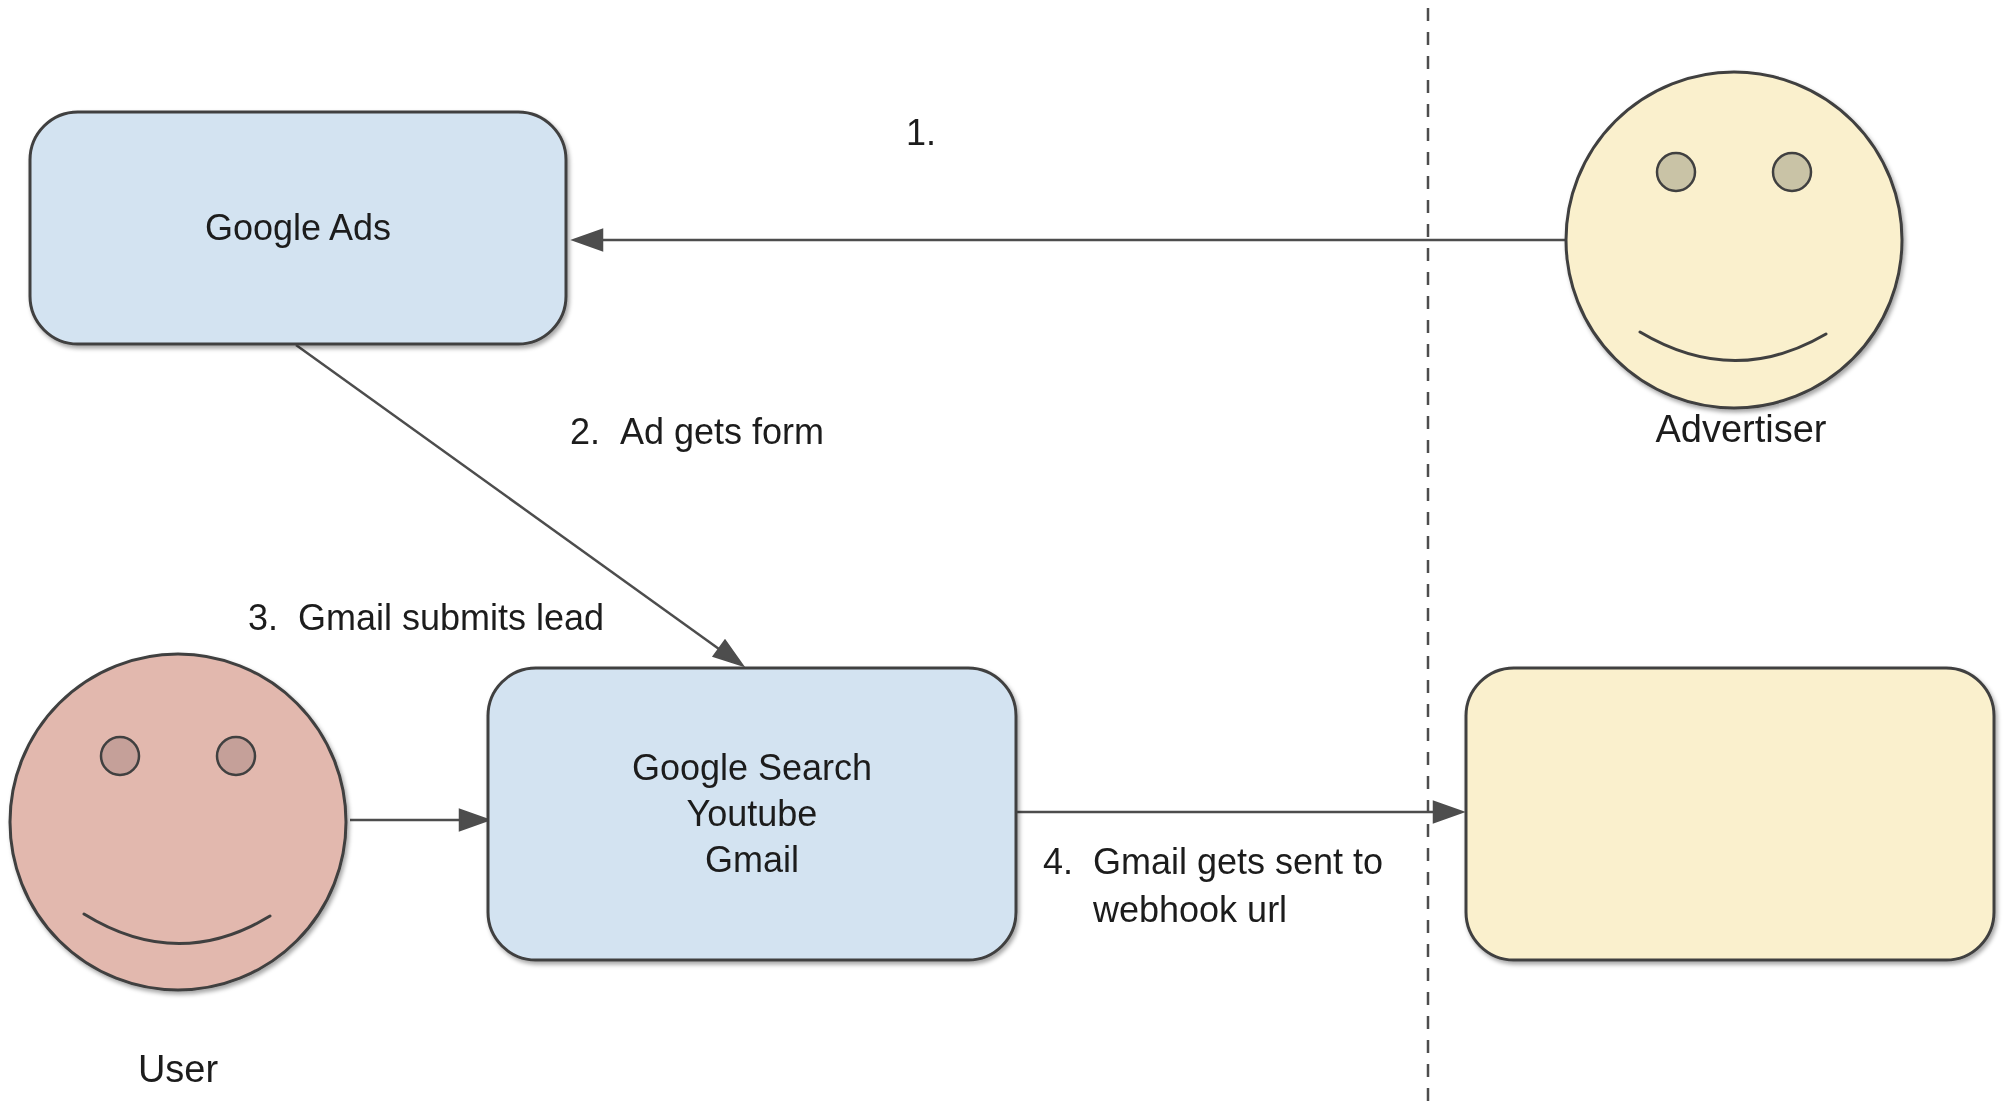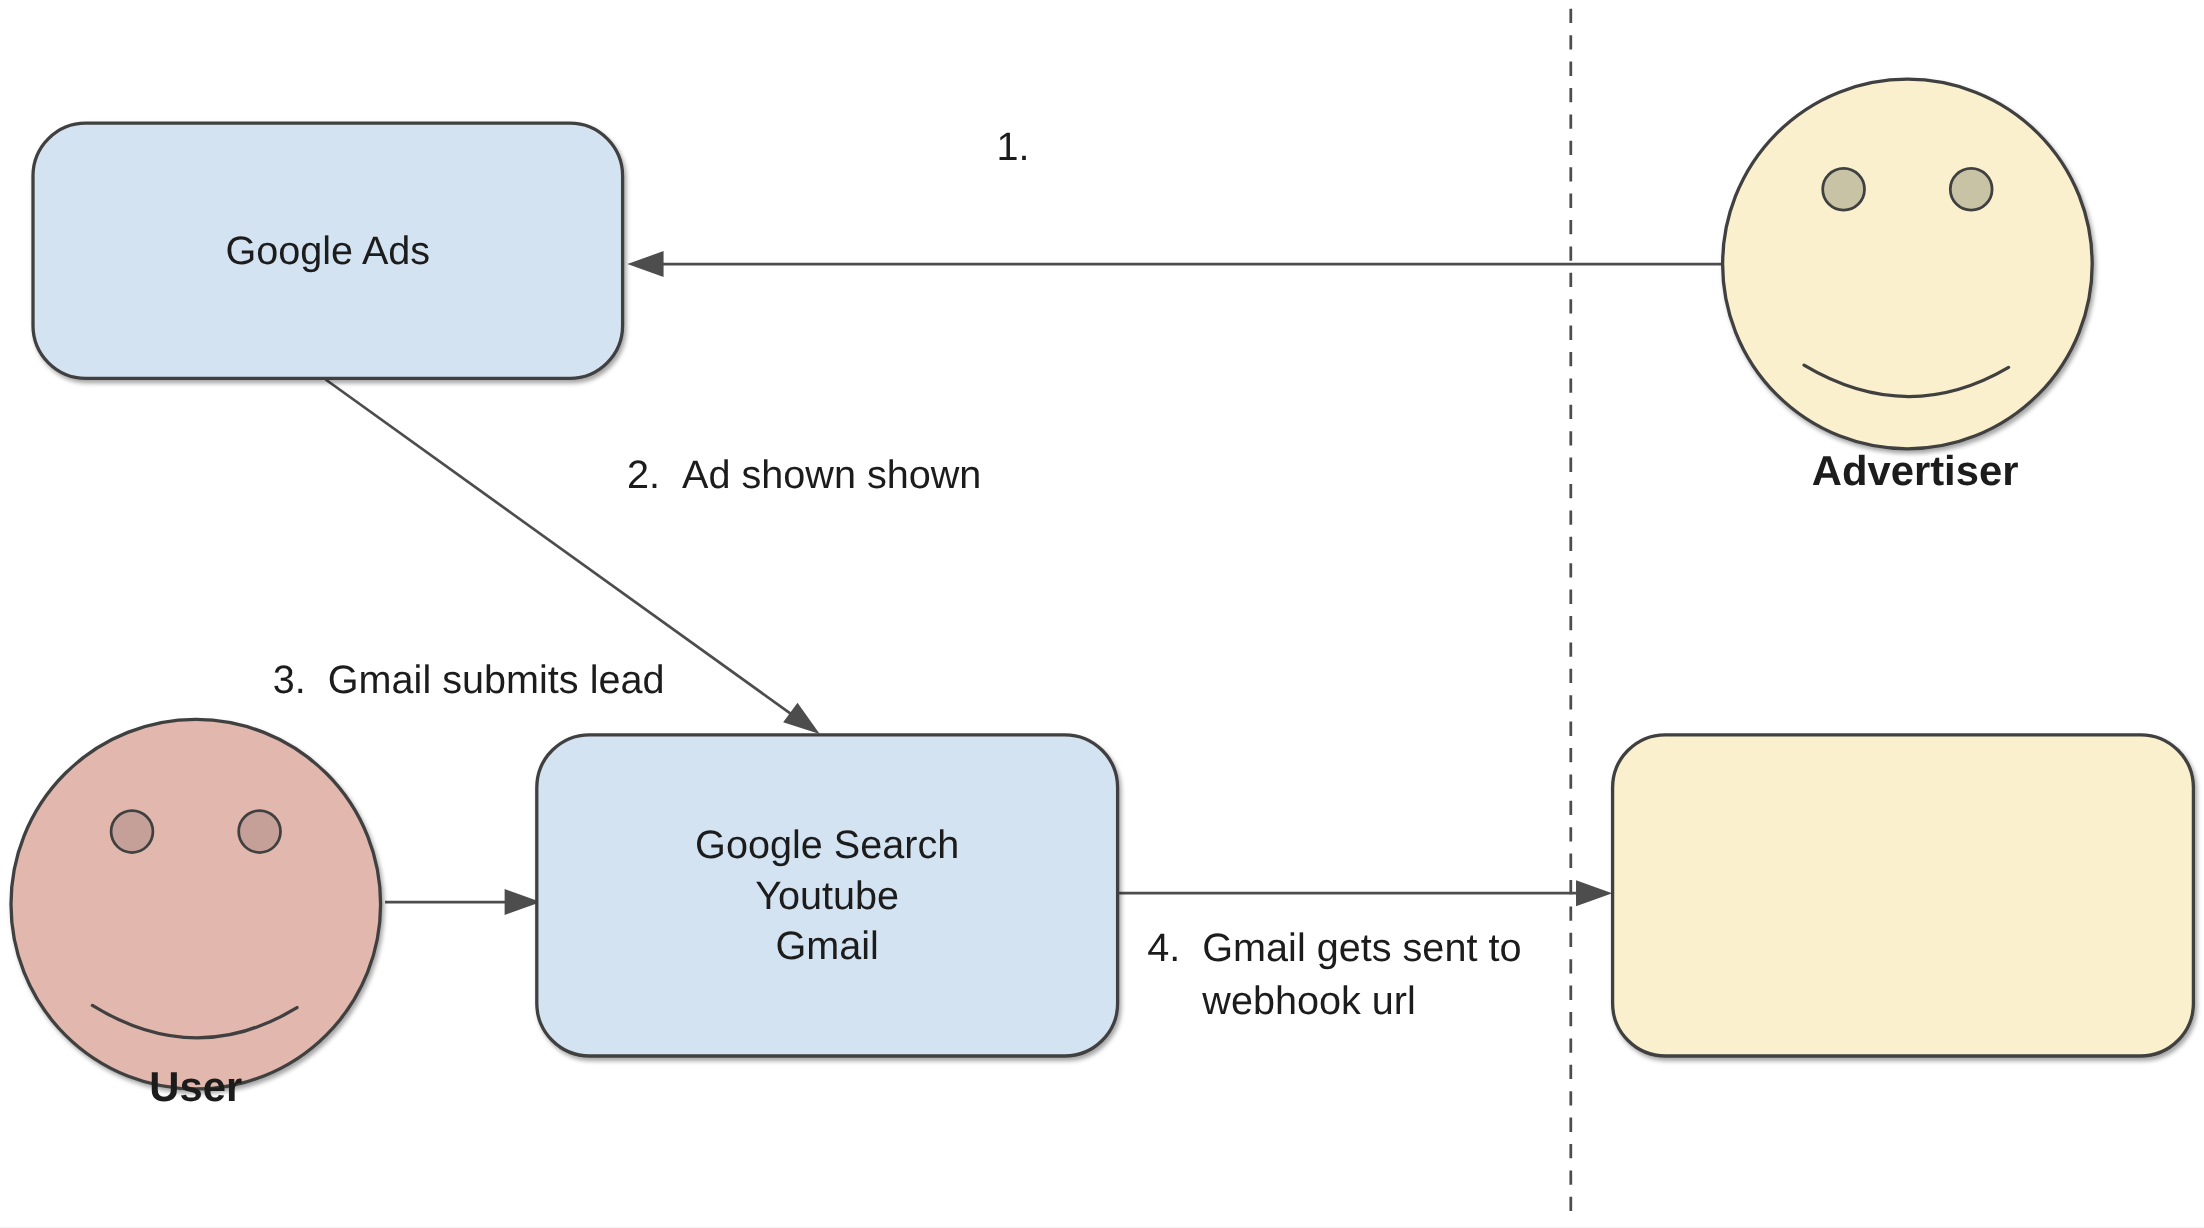--- a/index.html
+++ b/index.html
@@ -28,21 +28,21 @@
     display:flex;align-items:center;justify-content:center;
     text-align:center;font-size:36px;line-height:46px;
     pointer-events:none;
   }
   .node-label.multi{flex-direction:column;}
   .annotation{display:flex;font-size:36px;line-height:49px;}
   .annotation .num{flex:0 0 50px;}
   .annotation.tight{line-height:48px;}
   .annotation.single{line-height:40px;}
   .actor-label{
-    font-weight:bold;font-size:38px;text-align:center;
+    font-weight:normal;font-size:38px;text-align:center;
   }
 </style>
 </head>
 <body>
 
 <div class="canvas">
 
   <svg class="layer" width="2004" height="1116" viewBox="0 0 2004 1116">
     <defs>
       <filter id="ds" x="-20%" y="-20%" width="140%" height="140%">
@@ -102,36 +102,36 @@
   <div class="txt node-label" style="left:30px;top:112px;width:536px;height:232px;">Google Ads</div>
 
 
   <div class="txt annotation" style="left:906px;top:108px;">
     <span class="num">1.</span>
   </div>
 
   <div class="txt annotation single" style="left:570px;top:412px;">
     <span class="num">2.</span>
     <div>
-      <div>Ad shown shown</div>
+      <div>Ad gets form</div>
     </div>
   </div>
 
   <div class="txt annotation single" style="left:248px;top:598px;">
     <span class="num">3.</span>
     <div>
       <div>Gmail submits lead</div>
     </div>
   </div>
 
   <div class="txt annotation tight" style="left:1043px;top:838px;">
     <span class="num">4.</span>
     <div>
       <div>Gmail gets sent to</div>
       <div>webhook url</div>
     </div>
   </div>
 
   <div class="txt actor-label" style="left:1581px;top:408px;width:320px;">Advertiser</div>
 
-  <div class="txt actor-label" style="left:58px;top:968px;width:240px;">User</div>
+  <div class="txt actor-label" style="left:58px;top:1048px;width:240px;">User</div>
 
 </div>
 
 </body></html>

